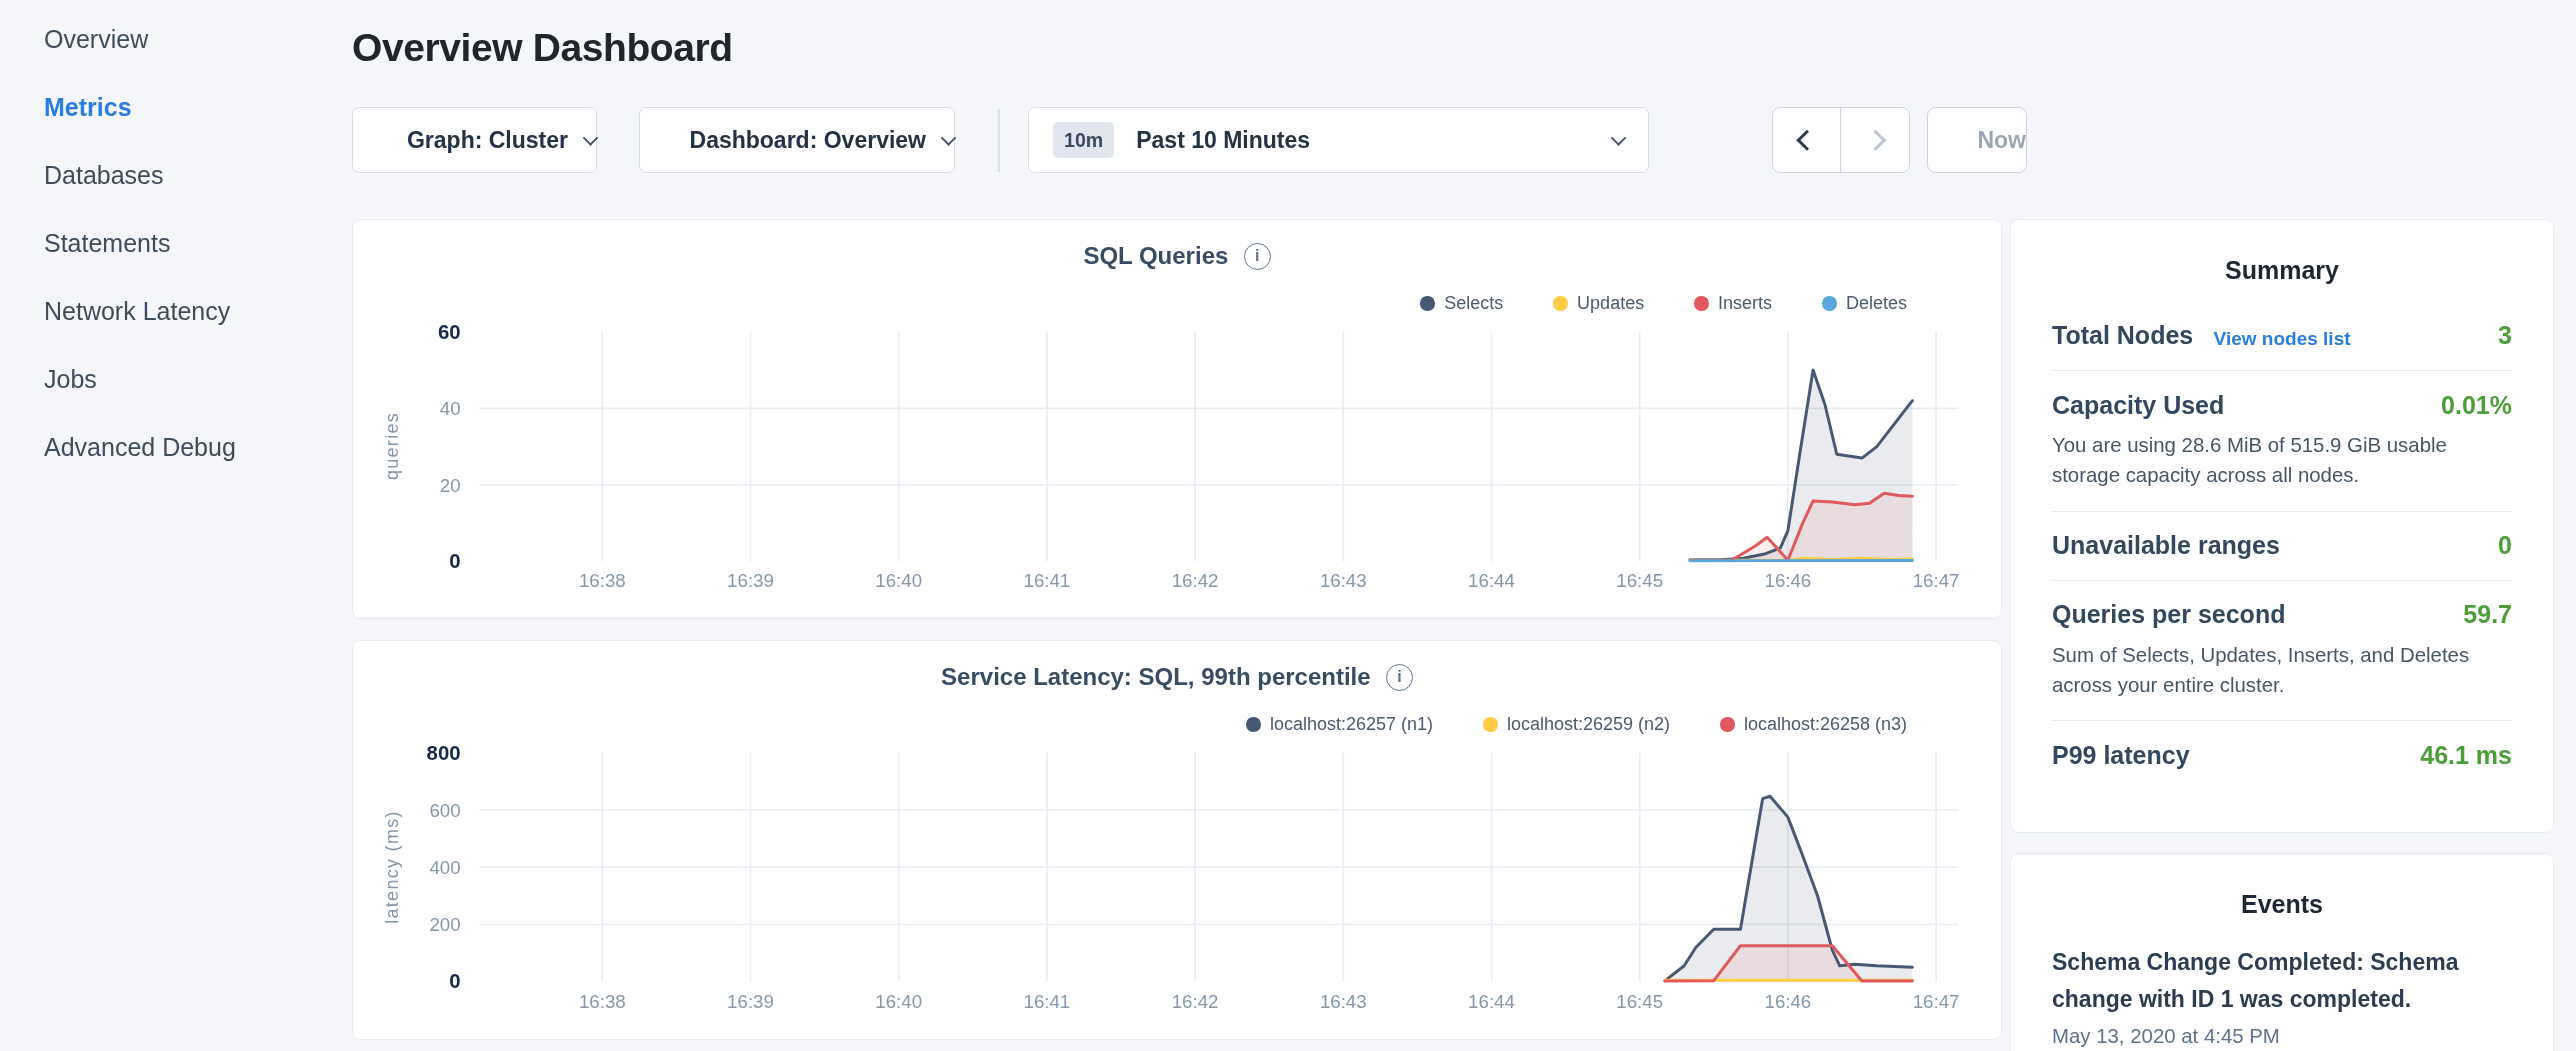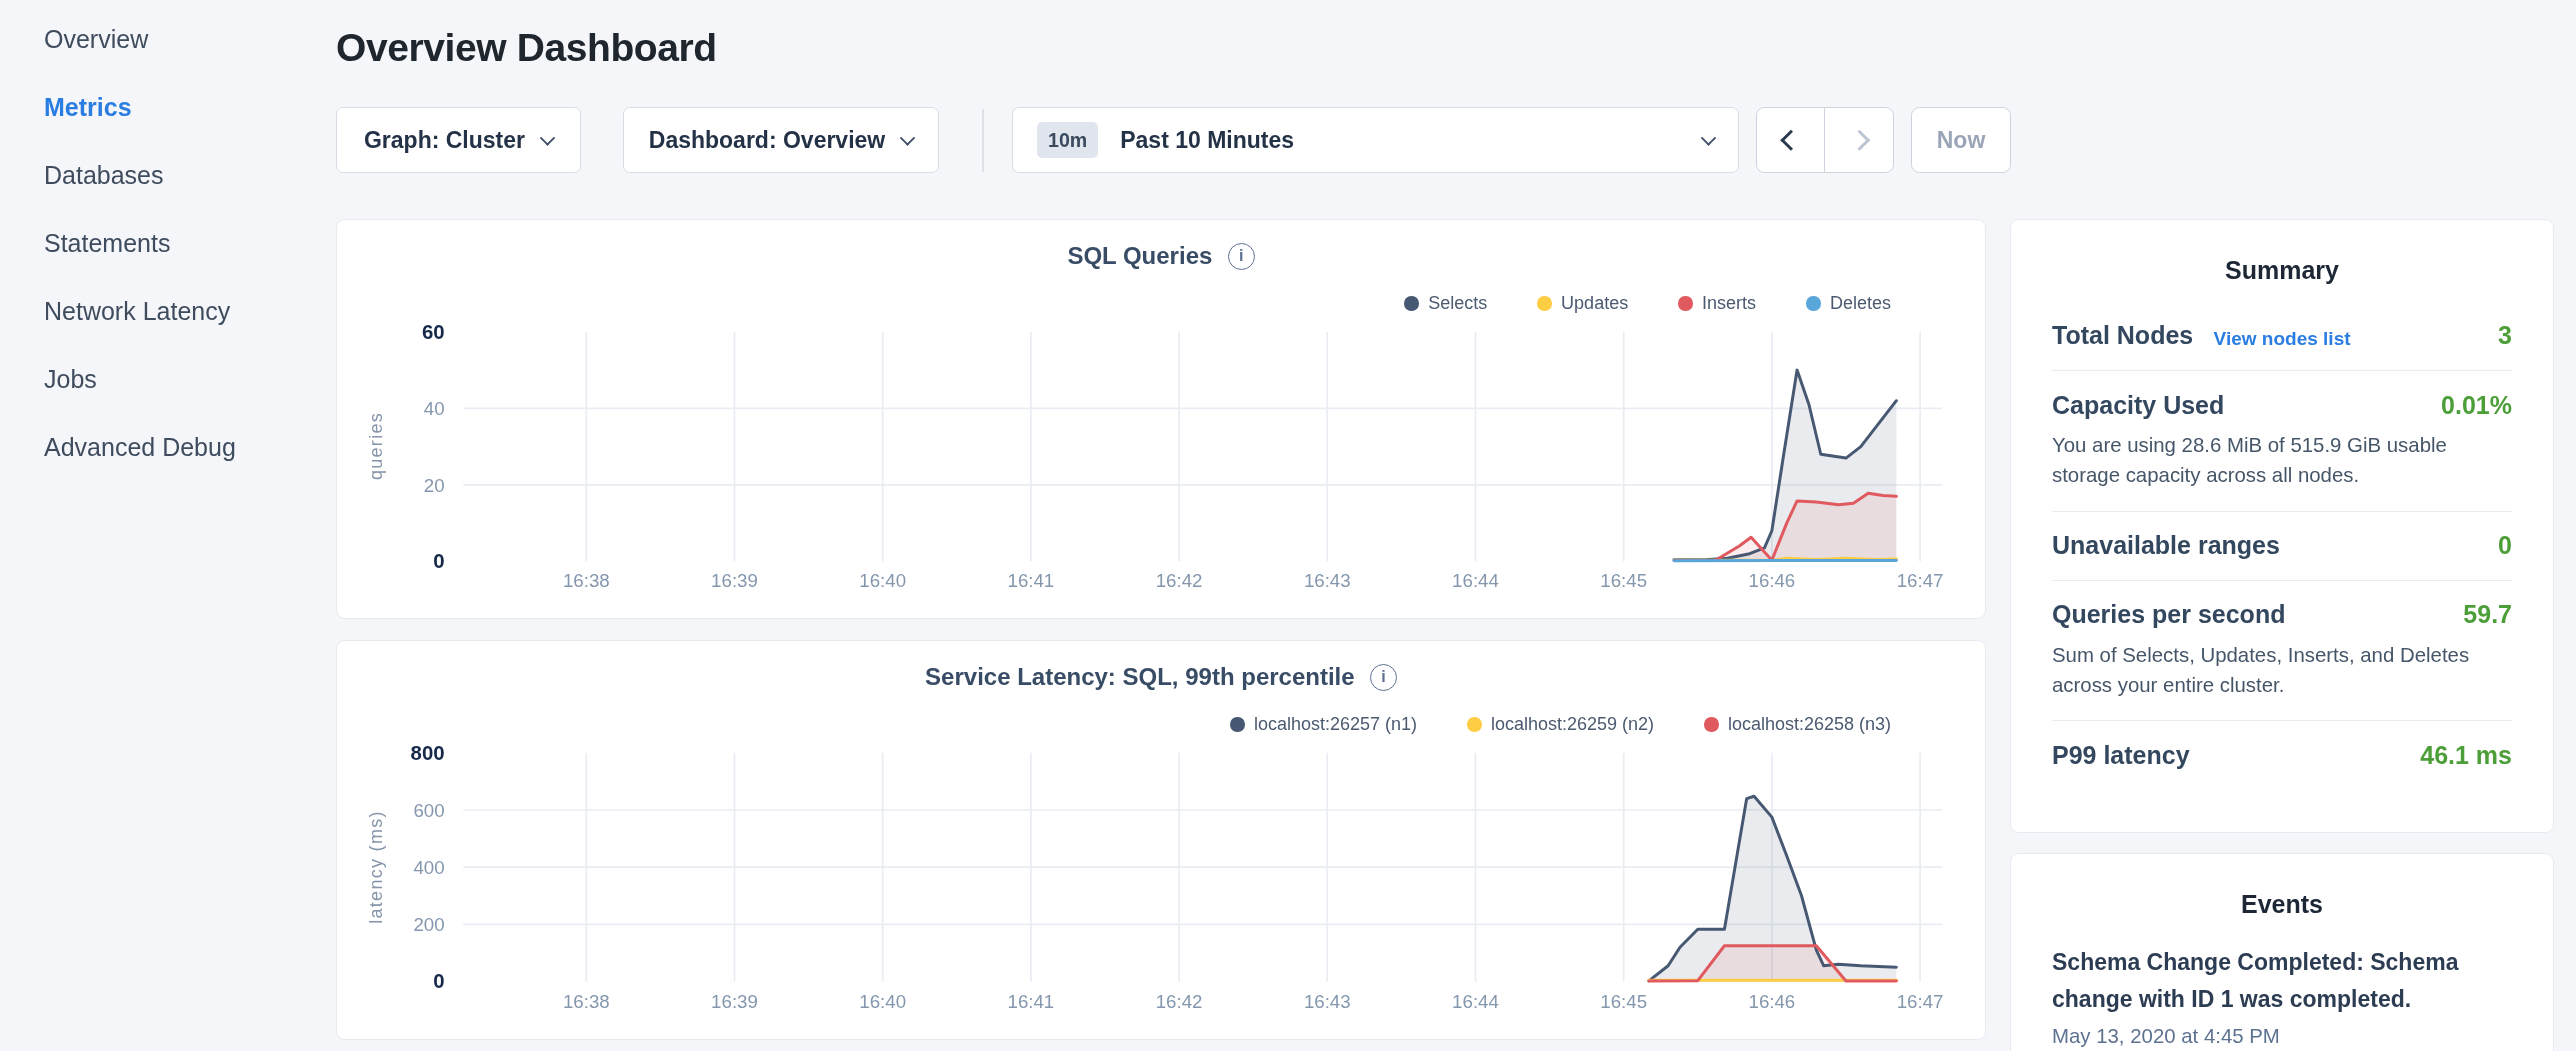--- a/index.html
+++ b/index.html
@@ -13,46 +13,46 @@
 
   
   .sidebar { position:absolute; left:0; top:0; width:340px; padding-top:5.1px; }
   .side-item {
     height:68px; display:flex; align-items:center; padding-left:44px;
     font-size:25px; color:#3f4c5d; cursor:pointer; white-space:nowrap;
   }
   .side-item.active { color:var(--accent-blue,#2a7de1); font-weight:700; }
 
   
-  .main { position:absolute; left:336px; top:0; width:1650px; height:1051px; }
+  .main { position:absolute; left:352px; top:0; width:1650px; height:1051px; }
   .page-title {
     position:absolute; top:25.5px; left:0;
     font-size:39px; font-weight:700; color:#20262e; letter-spacing:-0.4px;
   }
 
   
   .toolbar { position:absolute; top:107px; left:0; width:100%; height:66px; }
   .btn {
     position:absolute; height:66px; background:#fff;
     border:1.7px solid #d7dce5; border-radius:6.8px;
-    display:flex; align-items:center; justify-content:center;
+    display:flex; align-items:center; justify-content:flex-end;
     font-weight:700; font-size:23px; color:#243247; cursor:pointer;
   }
   .btn .gap { width:17px; }
   .chev {
     display:inline-block; width:11px; height:11px;
     border-right:2.6px solid #43526a; border-bottom:2.6px solid #43526a;
   }
   .chev-down  { transform:rotate(45deg) translate(-1.7px,-1.7px); }
   .chev-left  { width:14.5px; height:14.5px; border-width:3.4px; transform:rotate(135deg); border-color:#2c3a4e; }
   .chev-right { width:14.5px; height:14.5px; border-width:3.4px; transform:rotate(-45deg); border-color:#bcc5d3; }
   .graph-btn { left:0; width:245px; }
   .dash-btn  { left:287px; width:316px; }
   .toolbar-divider { position:absolute; left:646px; top:1.7px; width:1.7px; height:63px; background:#dce1e8; }
-  .time-btn { left:676px; width:727px; justify-content:flex-start; padding:0 24px; }
+  .time-btn { left:676px; width:621px; justify-content:flex-start; padding:0 24px; }
   .time-badge {
     background:#e1e6ee; border-radius:5.1px; padding:6.8px 11px;
     font-size:19.6px; font-weight:700; color:#3b4a5e; margin-right:22px;
   }
   .time-btn .chev { margin-left:auto; }
   .pager { position:absolute; left:1420px; top:0; display:flex; }
   .pager-btn {
     width:70px; height:66px; background:#fff; border:1.7px solid #ccd3de;
     display:flex; align-items:center; justify-content:center; cursor:pointer;
   }

